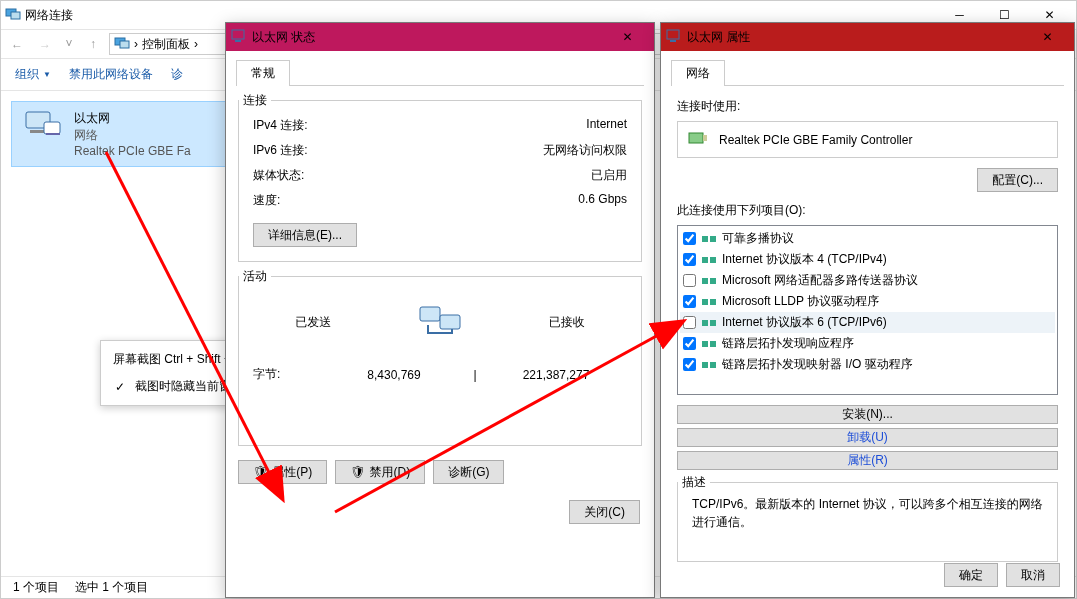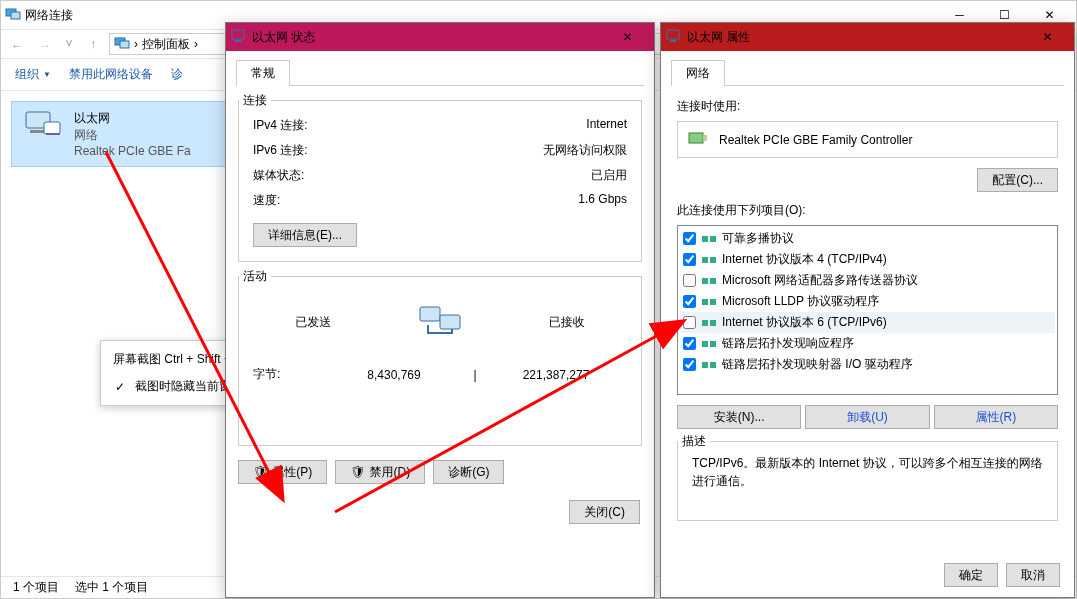--- a/index.html
+++ b/index.html
@@ -32,21 +32,21 @@
   .grpbox .legend { position:absolute; top:-9px; left:0; background:#fff; padding:0 4px; }
   .kv-row { display:flex; justify-content:space-between; padding:4px 0; }
   .btn { display:inline-flex; align-items:center; justify-content:center; border:1px solid #adadad; background:#e1e1e1; height:24px; padding:0 14px; font-size:12px; cursor:default; }
   .btn .shield { margin-right:4px; }
   .dlg-btn-row { display:flex; justify-content:flex-end; gap:8px; padding:10px 14px; }
   .listbox { border:1px solid #828790; height:170px; overflow-y:auto; padding:2px; background:#fff; }
   .list-item { display:flex; align-items:center; gap:6px; padding:2px 3px; }
   .list-item.highlight { background:#edf3f8; }
   .fieldset-label { margin:0 0 6px 0; }
   .adapter-box { border:1px solid #ccc; padding:8px 10px; display:flex; align-items:center; gap:11px; margin-bottom:10px; }
-  .three-btn-row { display:flex; gap:4px; margin:10px 0 6px 0; }
+  .three-btn-row { display:flex; gap:4px; margin:10px 0 6px 0;flex-direction:column; }
   .three-btn-row .btn { flex:1; justify-content:center; }
   .three-btn-row .btn.disabled { color:#1d4ed8; }
   .scr-tip { position:absolute; left:100px; top:340px; width:200px; background:#fff; border:1px solid #ccc; box-shadow:0 2px 8px rgba(0,0,0,0.2); padding:10px 12px; }
   .checkmark { display:inline-block; width:14px; text-align:center; }
   .icon-pc { width:40px; height:32px; }
   .arrow-overlay { position:absolute; top:0; left:0; pointer-events:none; }
   input[type=checkbox] { margin:0; }
   .net-icon { display:inline-block; width:14px; height:10px; position:relative; }
   .net-icon::before, .net-icon::after { content:""; position:absolute; width:6px; height:6px; background:#3a8; }
   .net-icon::before { left:0; top:2px; }
@@ -149,21 +149,21 @@
     <div class="kv-row">
         <span>IPv6 连接:</span>
         <span>无网络访问权限</span>
       </div>
     <div class="kv-row">
         <span>媒体状态:</span>
         <span>已启用</span>
       </div>
     <div class="kv-row">
         <span>速度:</span>
-        <span>1.6 Gbps</span>
+        <span>0.6 Gbps</span>
       </div>
     <div style="margin-top:10px;">
       <span class="btn">详细信息(E)...</span>
     </div>
   </div>
   <div class="grpbox" style="height:170px;">
     <span class="legend">活动</span>
     <div style="display:flex; align-items:center; justify-content:space-around; margin-top:14px;">
       <span>已发送</span>
       <span>

